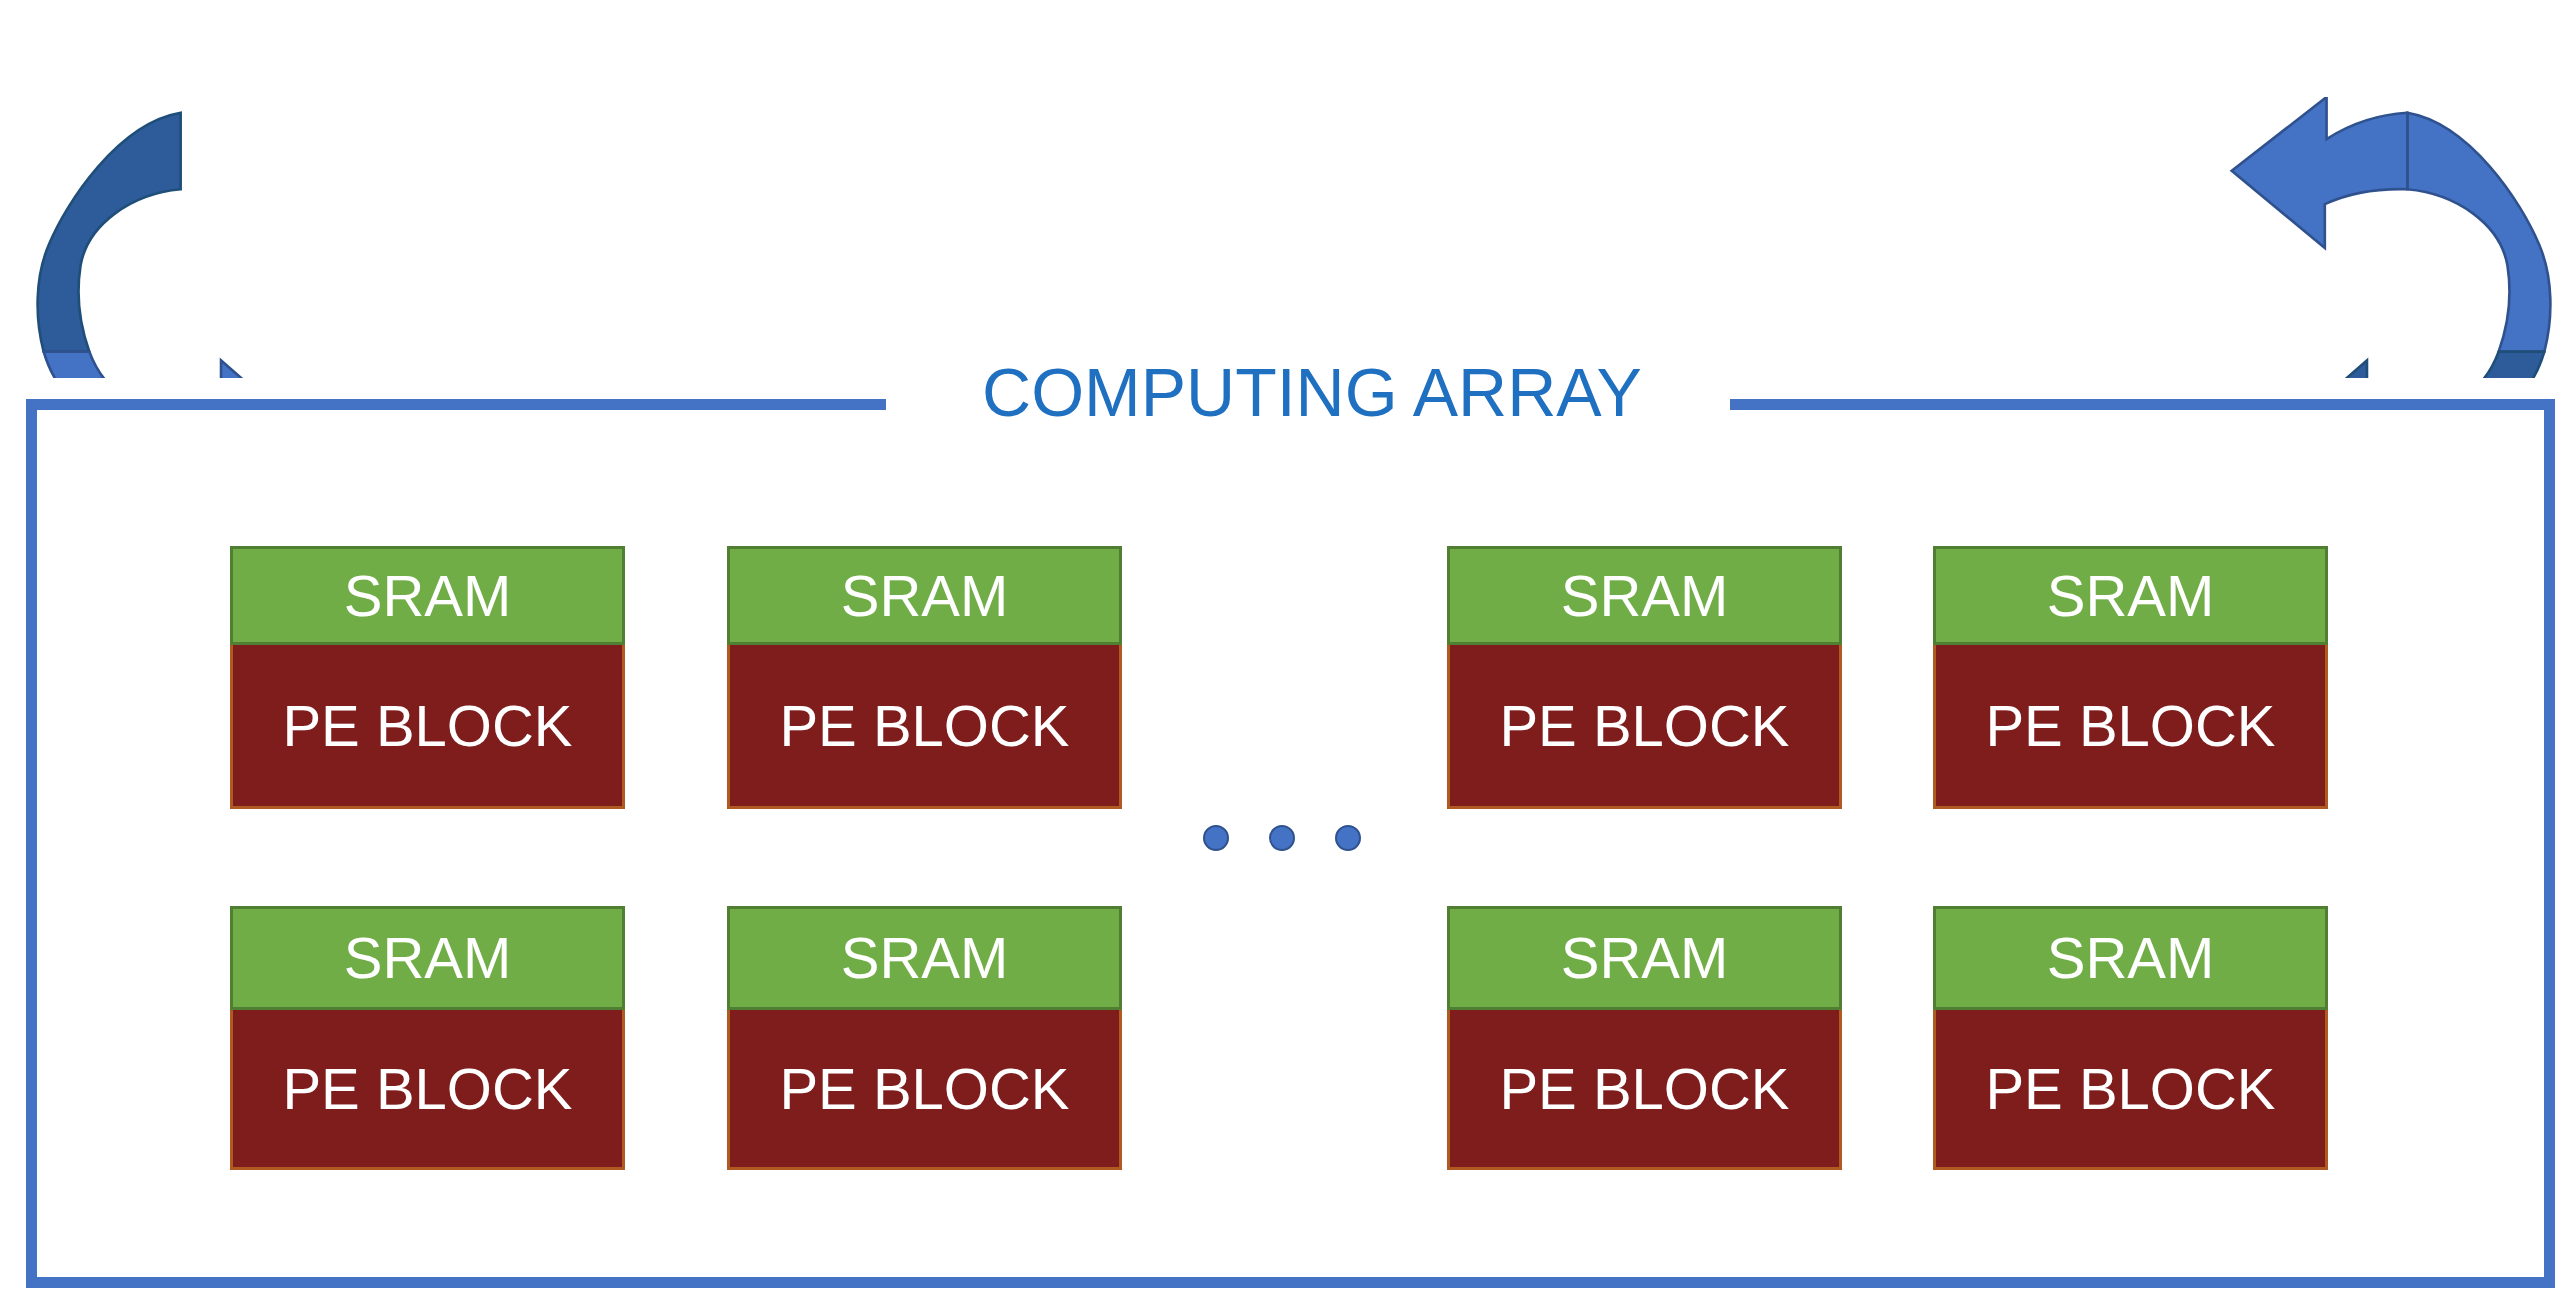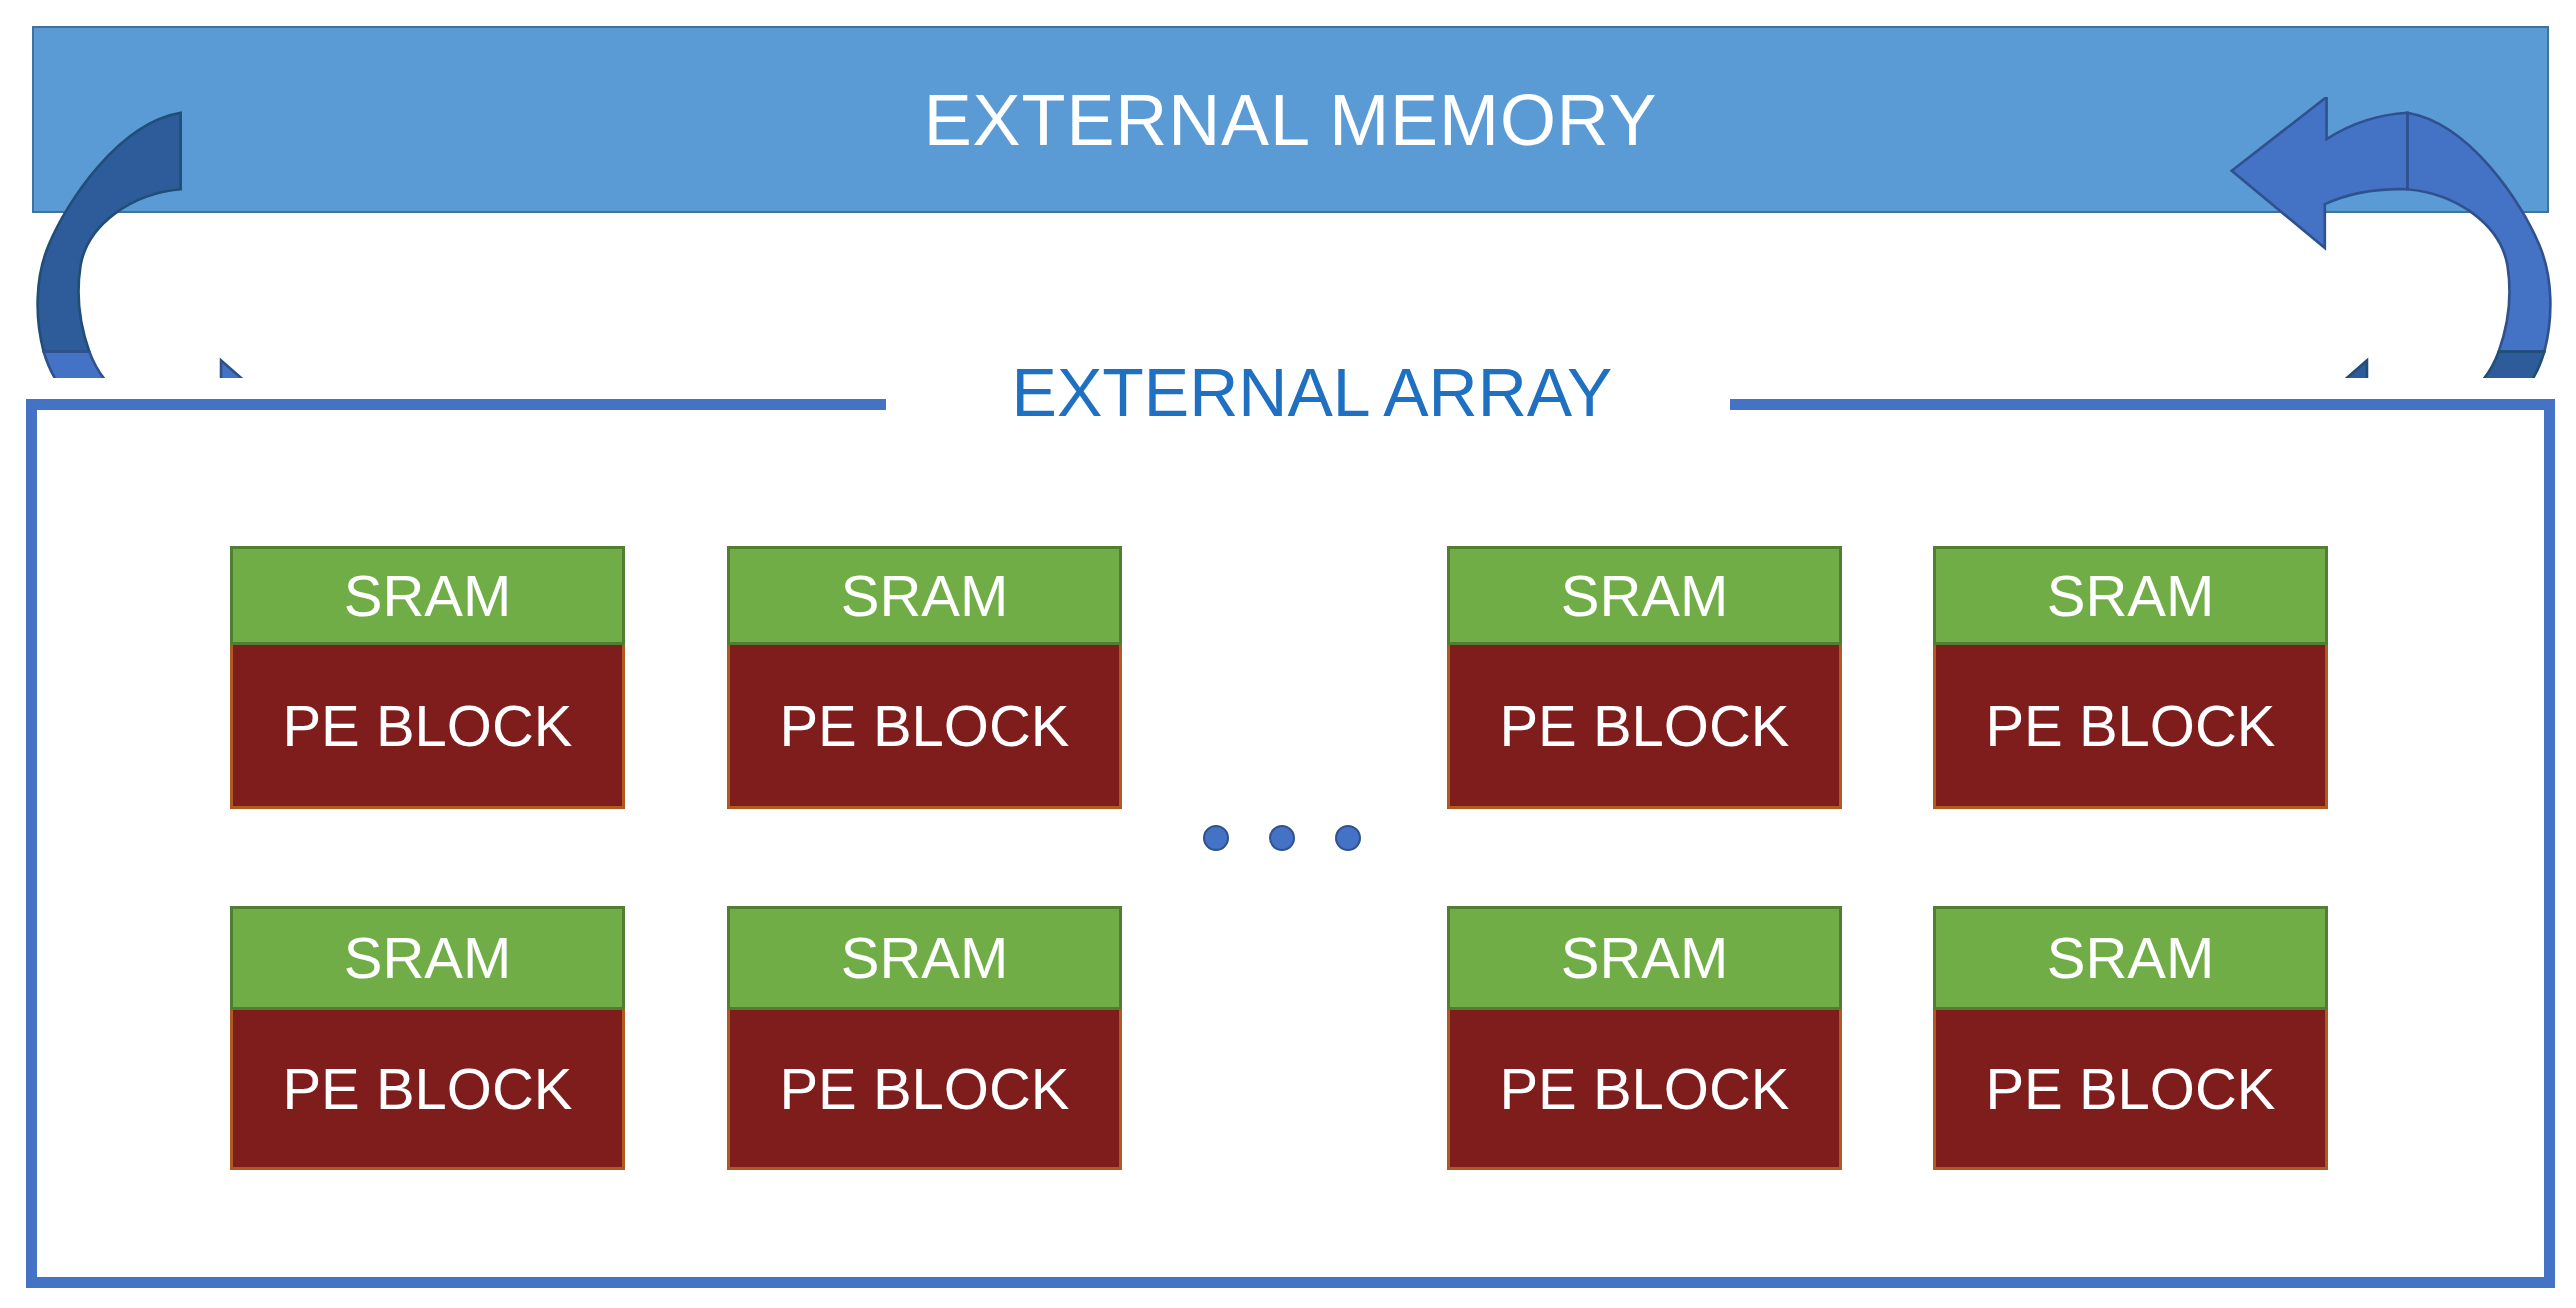--- a/index.html
+++ b/index.html
@@ -127,23 +127,20 @@
     background: #4472C4;
     border: 2.6px solid #2F528F;
     box-sizing: border-box;
   }
 </style>
 </head>
 <body>
 
 <div id="canvas">
 
-  <div class="ext-memory">
-    <span class="ext-memory-label">EXTERNAL MEMORY</span>
-  </div>
 
   <svg class="arrow-svg arrow-left-svg" width="369" height="281" viewBox="0 0 420 320">
     <defs>
       <linearGradient id="gradTopL" x1="0" y1="0" x2="1" y2="0">
         <stop offset="0%" stop-color="#2E5C9A"></stop>
         <stop offset="100%" stop-color="#2E5C9A"></stop>
       </linearGradient>
     </defs>
 
     <path d="M 176 18 L 176 105 C 120 110 70 145 62 192
@@ -170,21 +167,21 @@
              L 150 172 L 44 84 L 152 0 L 152 48
              C 180 30 210 20 244 18 Z" fill="#4472C4" stroke="#2F528F" stroke-width="3"></path>
   </svg>
 
   <div class="array-frame">
     <div class="array-border-top-l"></div>
     <div class="array-border-top-r"></div>
     <div class="array-border-left"></div>
     <div class="array-border-right"></div>
     <div class="array-border-bottom"></div>
-    <div class="array-title">EXTERNAL ARRAY</div>
+    <div class="array-title">COMPUTING ARRAY</div>
   </div>
 
   <div class="module" style="left:230px; top:546px; width:395px;">
     <div class="sram" style="height:99px;">SRAM</div>
     <div class="pe-block" style="height:164px;">PE BLOCK</div>
   </div>
   <div class="module" style="left:727px; top:546px; width:395px;">
     <div class="sram" style="height:99px;">SRAM</div>
     <div class="pe-block" style="height:164px;">PE BLOCK</div>
   </div>

